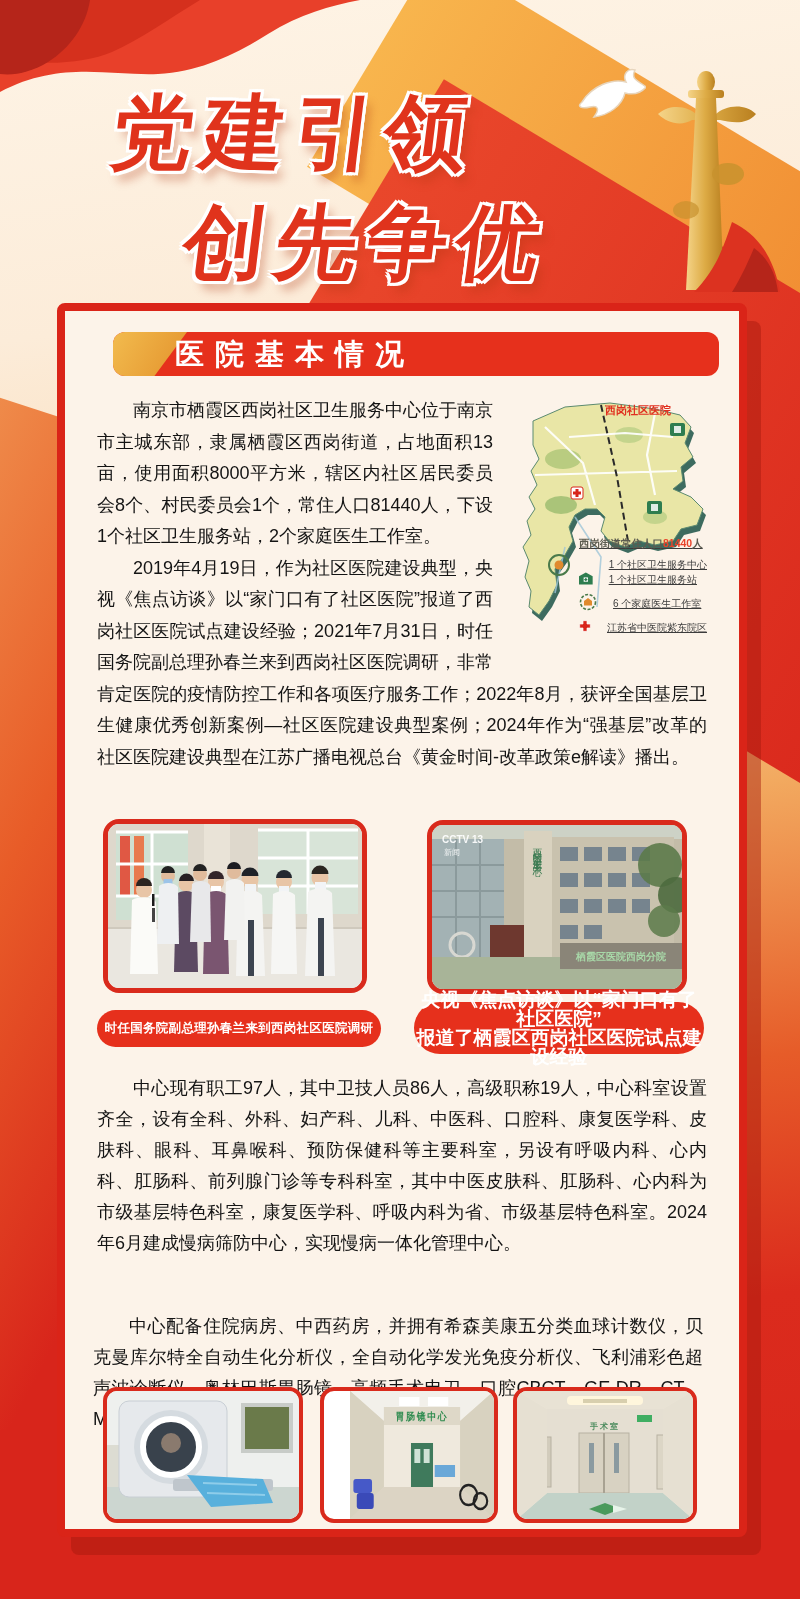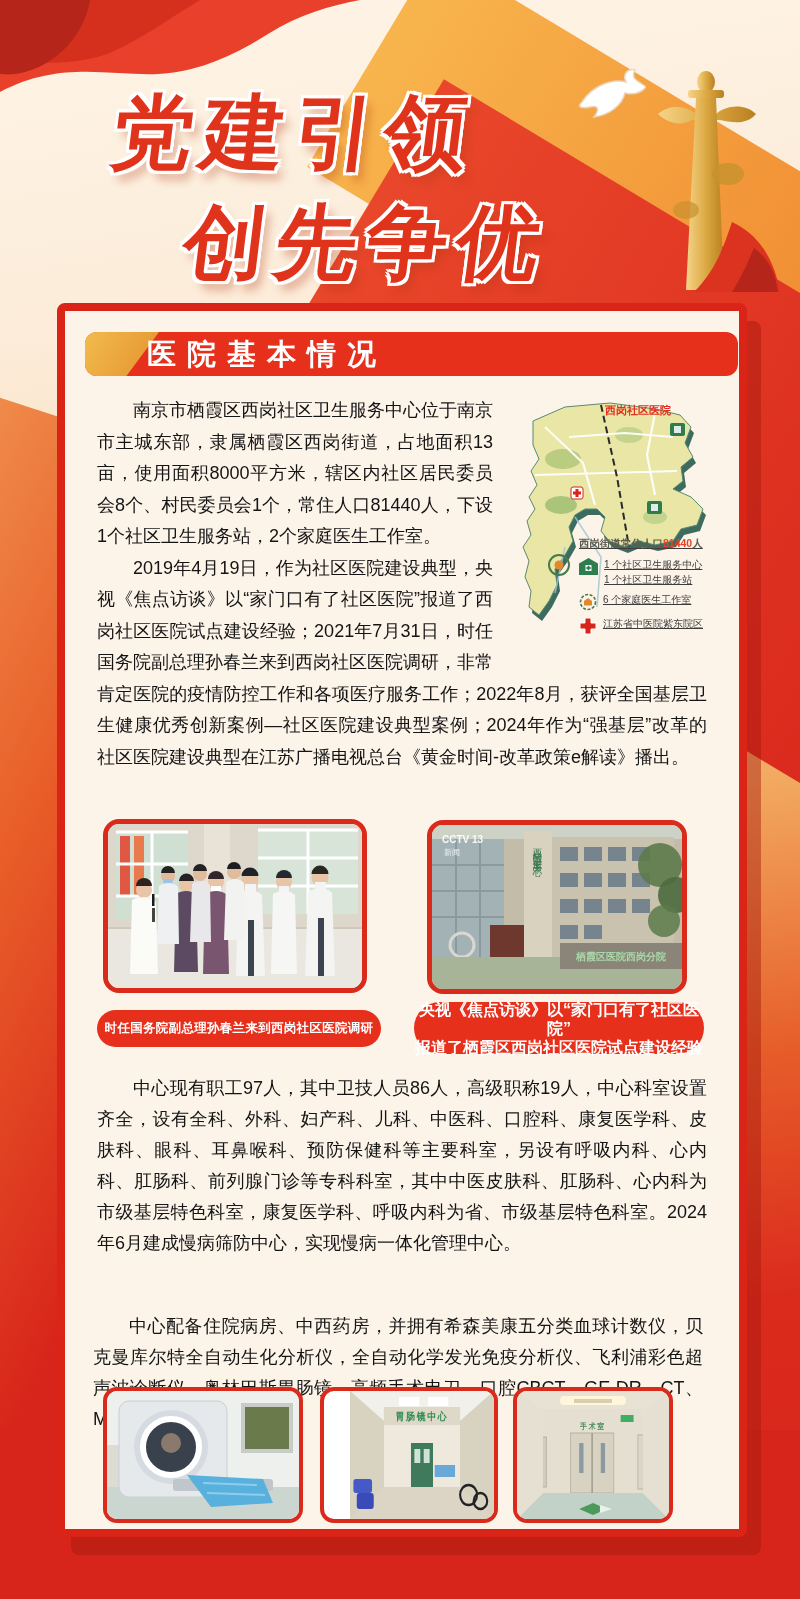--- a/index.html
+++ b/index.html
@@ -21,54 +21,54 @@
   .title-line{position:absolute;font-weight:900;color:#e0331c;letter-spacing:9px;
     font-size:82px;line-height:1;transform:skewX(-7deg);
     text-shadow:3px 3px 0 #fff,-3px -3px 0 #fff,3px -3px 0 #fff,-3px 3px 0 #fff,
       0 3px 0 #fff,3px 0 0 #fff,0 -3px 0 #fff,-3px 0 0 #fff,7px 9px 10px rgba(176,52,16,.38);}
   .title-1{left:112px;top:92px;}
   .title-2{left:184px;top:202px;}
 
   .card{position:absolute;left:57px;top:303px;width:674px;height:1218px;
     background:#fcf3e9;border:8px solid #da2418;border-radius:8px;
     box-shadow:14px 18px 0 rgba(164,24,14,.45);}
-  .banner{position:absolute;left:20px;top:21px;width:606px;height:44px;
-    background:#e6301c;border-radius:12px;overflow:hidden;padding-left:47px;}
+  .banner{position:absolute;left:48px;top:21px;width:606px;height:44px;
+    background:#e6301c;border-radius:12px;overflow:hidden;}
   .banner-gold{position:absolute;left:0;top:0;bottom:0;width:74px;
     background:linear-gradient(120deg,#f2bb4e,#e3922c);
     clip-path:polygon(0 0,100% 0,56% 100%,0 100%);}
   .banner-text{position:absolute;left:62px;top:0;height:44px;line-height:44px;
     color:#fff;font-size:29px;font-weight:900;letter-spacing:11px;white-space:nowrap;}
 
   .text-block{position:absolute;left:32px;top:84px;width:610px;}
   .body-text{margin:0;font-size:18px;line-height:31.5px;color:#141414;
     text-align:justify;text-indent:2em;}
   .map-figure{float:right;width:202px;height:246px;margin:2px 0 8px 12px;position:relative;}
   .map-svg{display:block;}
   .map-legend{position:absolute;right:0;bottom:2px;width:128px;color:#3c3c3c;text-decoration:underline;}
   .legend-pop{font-size:10.5px;font-weight:bold;color:#5c5c50;white-space:nowrap;margin-bottom:7px;}
   .legend-pop .red-num{color:#e8432a;}
-  .legend-item{display:flex;align-items:flex-start;gap:6px;margin-bottom:6px;}
+  .legend-item{display:flex;align-items:flex-end;gap:16px;margin-bottom:6px;}
   .legend-lines{display:flex;flex-direction:column;gap:1px;}
   .legend-label{font-size:10px;color:#3c3c3c;white-space:nowrap;}
 
   .photo{position:absolute;border:5px solid #d92a1c;border-radius:16px;
     overflow:hidden;background:#fff;box-sizing:border-box;}
   .photo svg{display:block;width:100%;height:100%;}
   .photo-visit{left:38px;top:508px;width:264px;height:174px;}
   .photo-cctv{left:362px;top:509px;width:260px;height:174px;}
   .photo-mri{left:38px;top:1076px;width:200px;height:136px;border-width:4px;border-radius:14px;}
   .photo-endo{left:255px;top:1076px;width:178px;height:136px;border-width:4px;border-radius:14px;padding-left:26px;}
-  .photo-or{left:448px;top:1076px;width:160px;height:136px;border-width:4px;border-radius:14px;}
+  .photo-or{left:448px;top:1076px;width:184px;height:136px;border-width:4px;border-radius:14px;}
 
   .caption{position:absolute;background:#e6301c;color:#fff;font-weight:bold;
     border-radius:26px;display:flex;flex-direction:column;justify-content:center;
     text-align:center;}
   .caption-visit{left:32px;top:699px;width:284px;height:37px;font-size:12.5px;letter-spacing:.3px;}
-  .caption-cctv{left:349px;top:691px;width:290px;height:52px;font-size:16px;line-height:19px;}
+  .caption-cctv{left:349px;top:691px;width:290px;height:52px;font-size:19px;line-height:19px;}
 
   .p3{position:absolute;left:32px;top:762px;width:610px;}
   .p4{position:absolute;left:28px;top:952px;width:610px;margin-top:48px;}
   .p4 .body-text,.p3 .body-text{line-height:31px;}
 </style>
 </head>
 <body>
 
 <div class="poster">
 

